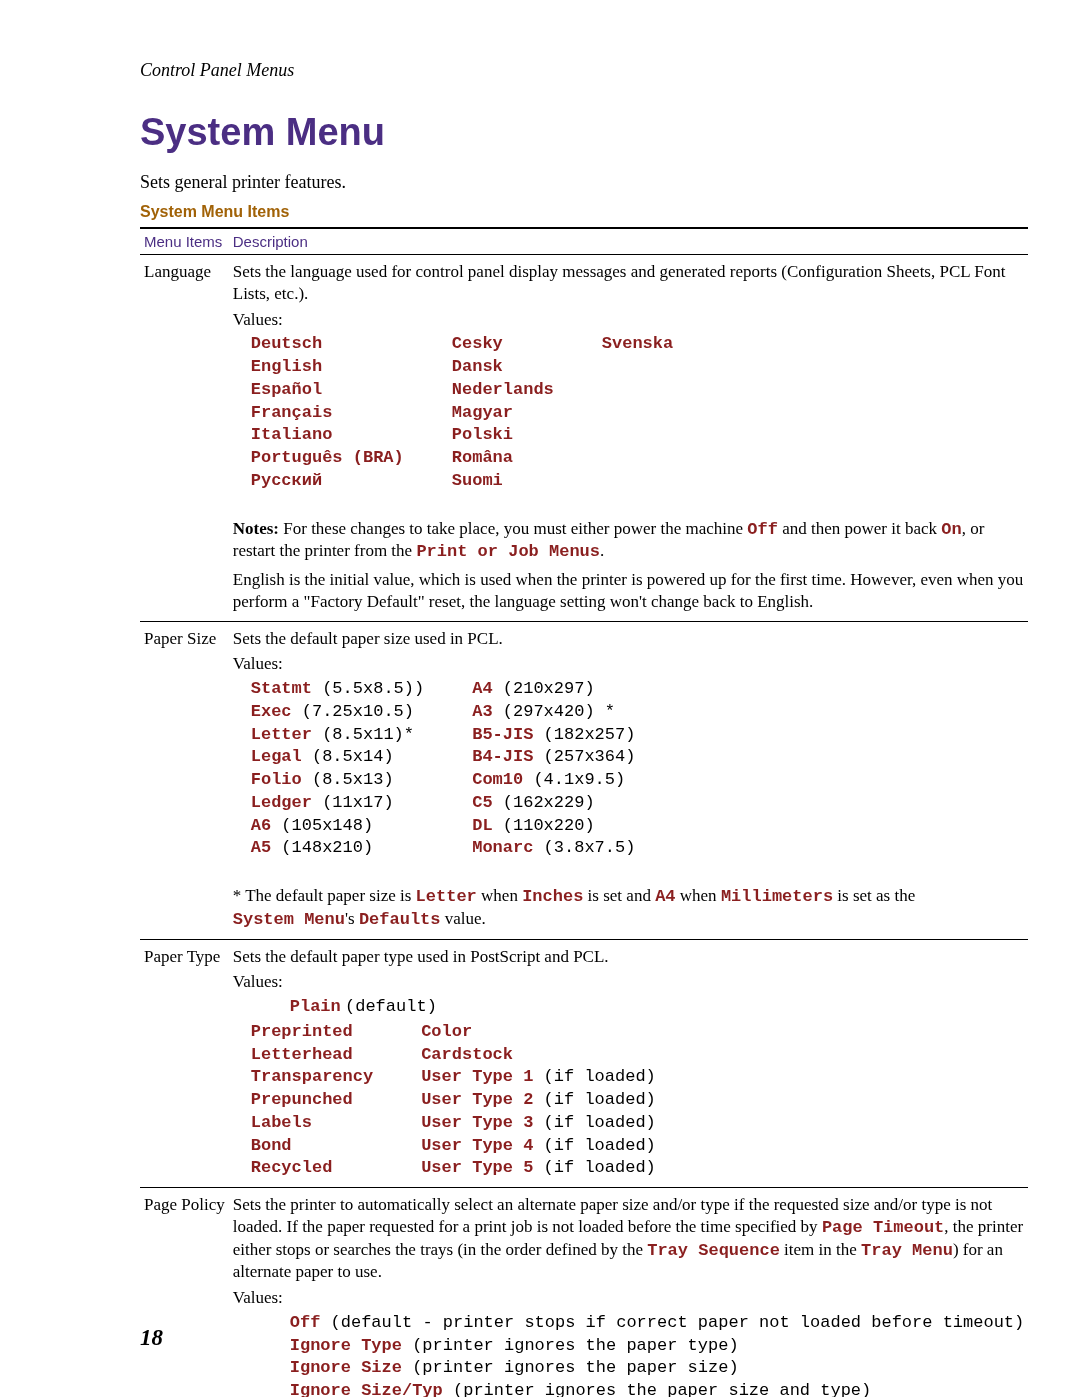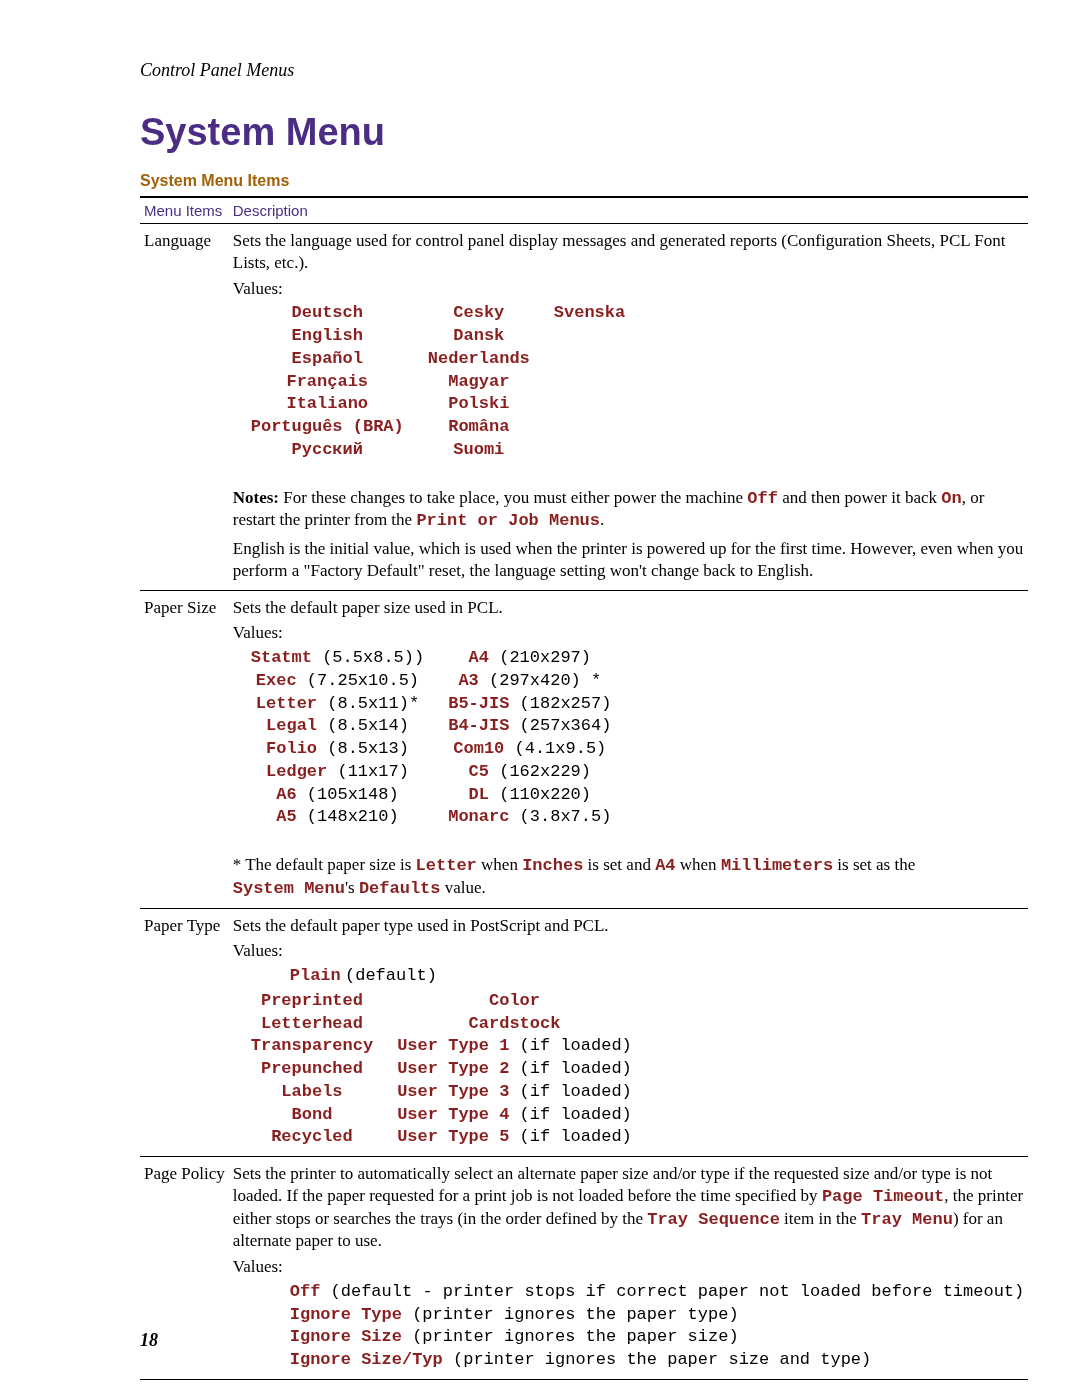--- a/index.html
+++ b/index.html
@@ -78,54 +78,54 @@
   .mono-plain {
     font-family: "Courier New", monospace;
     color: #000;
     white-space: pre;
   }
   .note-block {
     margin-top: 26px;
   }
   .cols {
     display: flex;
-    gap: 24px;
+    gap: 48px;
     margin-left: 18px;
     margin-top: 2px;
-    text-align: center;
   }
   .col {
     display: flex;
     flex-direction: column;
   }
   .inline-row { white-space: nowrap; }
   .footer {
     position: absolute;
     bottom: 46px;
     left: 140px;
     right: 140px;
     display: flex;
     justify-content: flex-start;
     font-style: italic;
-    font-size: 18px;
+    font-size: 23px;
     flex-direction: column;
   }
   .footer .pn { font-weight: bold; font-style: italic; }
   .small-gap { height: 6px; }
   .indent { margin-left: 18px; padding-left: 39px; }
 </style>
 </head>
 <body>
 
 <div class="page">
 
   <div class="running-head">Control Panel Menus</div>
 
   <h1 class="section-title">System Menu</h1>
 
+  <div class="intro">Sets general printer features.</div>
 
   <div class="subhead">System Menu Items</div>
 
   <table class="menu">
     <thead>
       <tr>
         <th>Menu Items</th>
         <th>Description</th>
       </tr>
     </thead>

